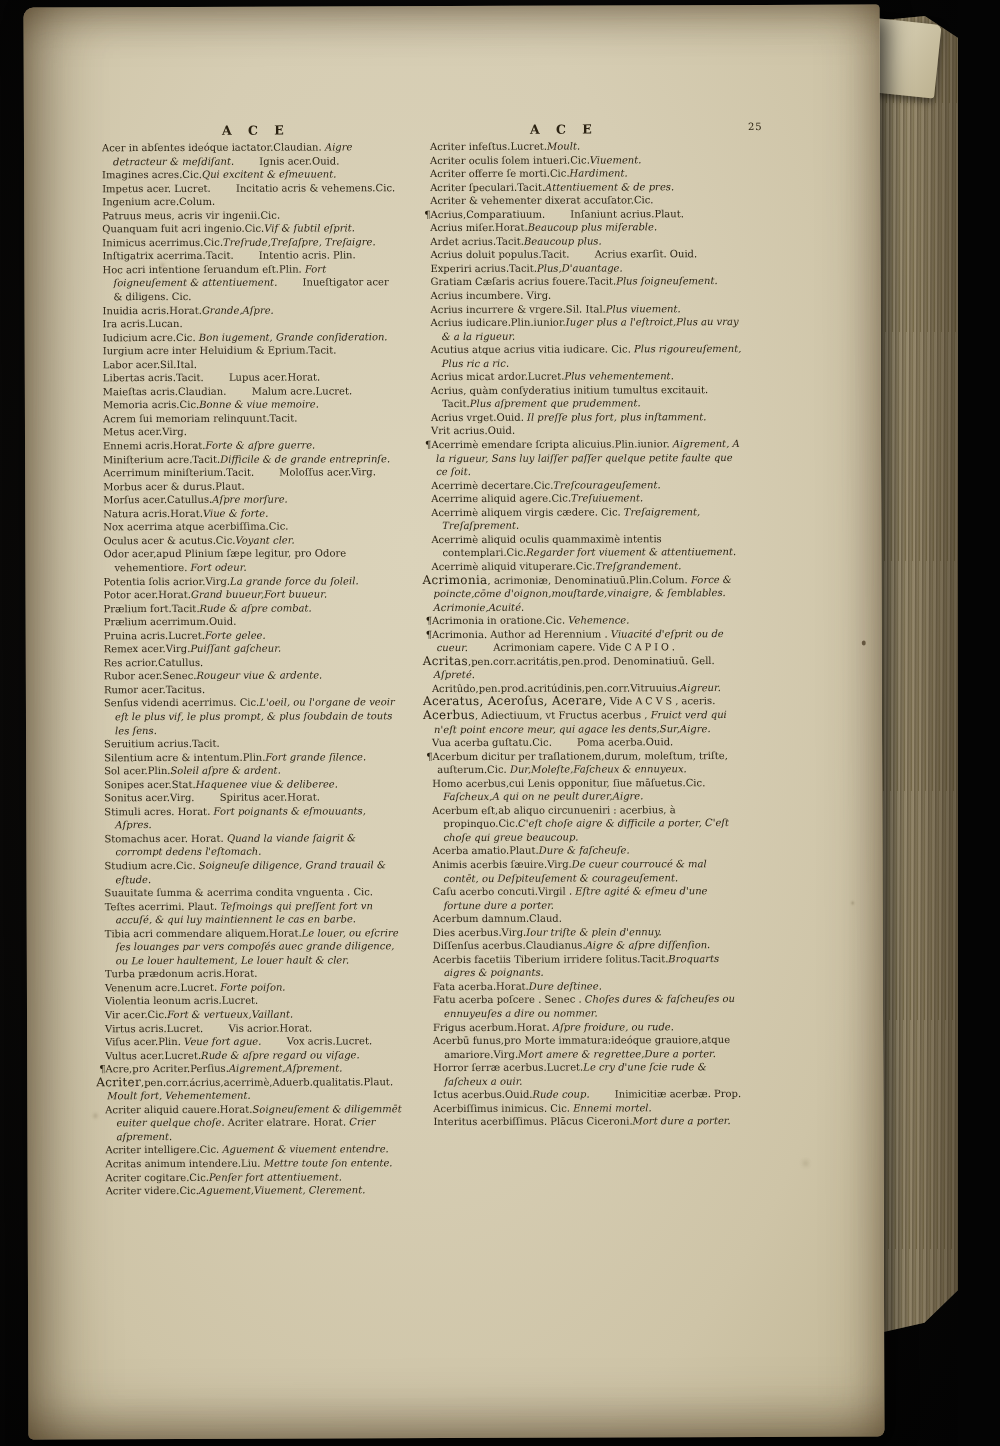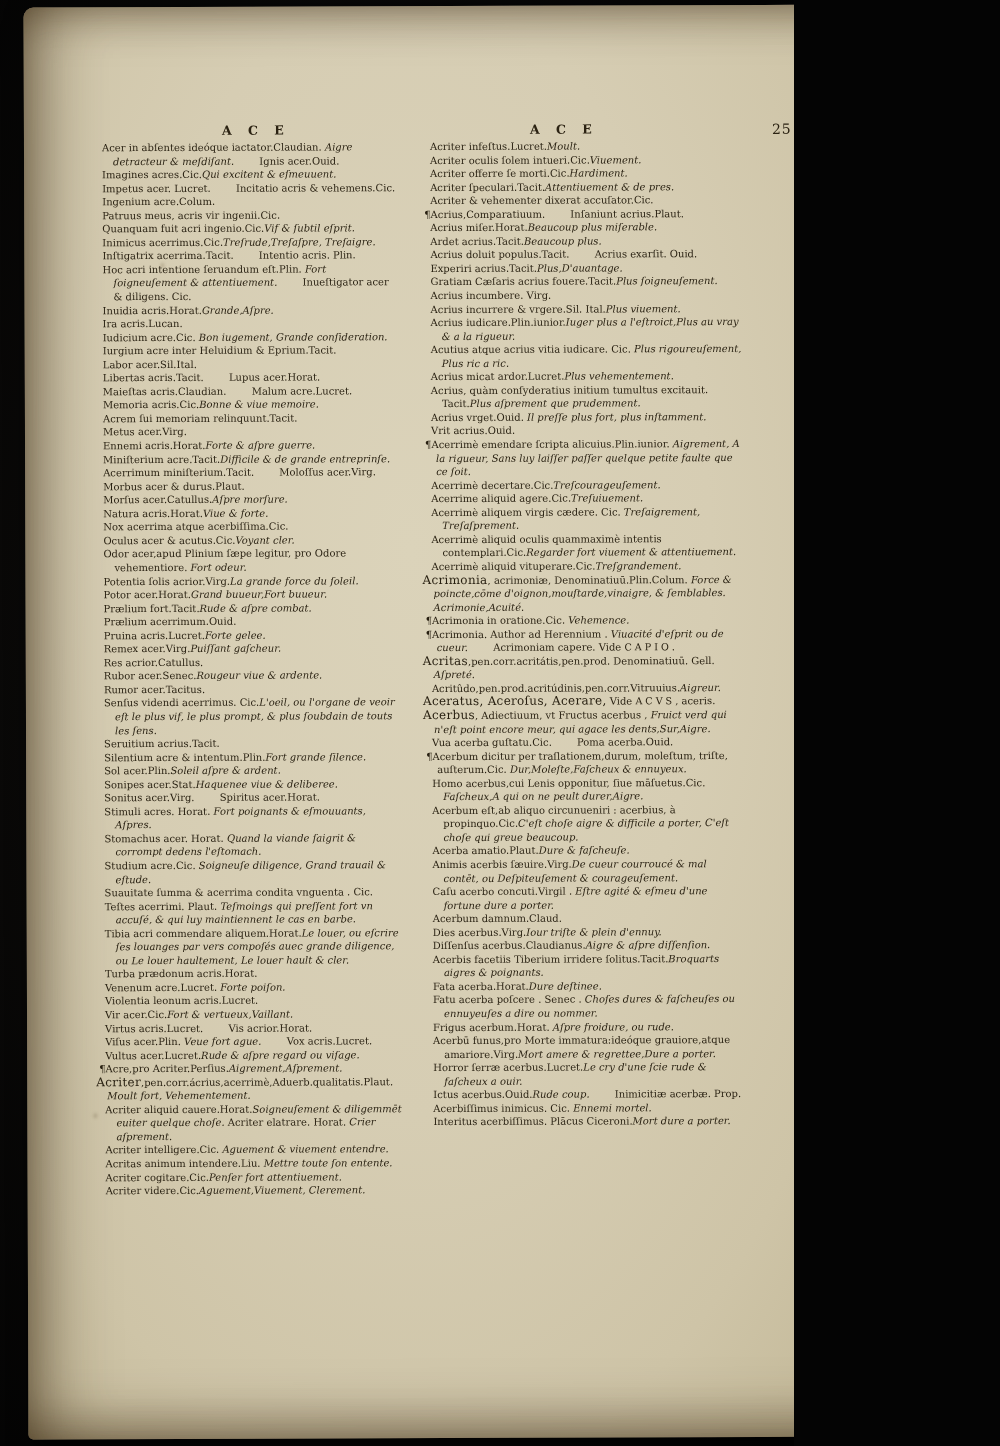--- a/index.html
+++ b/index.html
@@ -1,16 +1,16 @@
 <!DOCTYPE html>
 <html><head>
 <meta charset="utf-8">
 <style>
   html,body{margin:0;padding:0;background:#040404;}
-  .scene{position:relative;width:794px;height:1446px;overflow:hidden;
+  .scene{position:relative;width:958px;height:1446px;overflow:hidden;
     background:radial-gradient(ellipse at 46% 48%, #12100c 0%, #0a0908 55%, #030303 100%);
     font-family:"DejaVu Serif", serif;}
   
   .edge-stack{position:absolute;left:870px;top:16px;width:104px;height:1320px;
     background:
       linear-gradient(90deg, rgba(70,55,30,0) 0%, rgba(35,25,12,.55) 85%, rgba(10,8,4,.85) 100%),
       repeating-linear-gradient(90deg,#b4a785 0px,#c2b493 2px,#8c7f61 3px,#a89b7a 5px,#93865f 7px);
     clip-path:polygon(0 0.4%,50% 0%,100% 2.6%,100% 95.5%,55% 99%,0 100%);
     transform:rotate(.25deg);}
   .corner-flap{position:absolute;left:846px;top:20px;width:92px;height:74px;
@@ -31,21 +31,21 @@
   .stains{position:absolute;left:836px;top:636px;width:4px;height:5px;border-radius:50%;
     background:rgba(55,42,20,.65);
     box-shadow:-12px 260px 2px -1px rgba(70,55,30,.35), -700px -380px 3px 0 rgba(90,75,45,.25),
       -60px 520px 4px 0 rgba(90,75,45,.3), -770px 470px 3px 0 rgba(95,80,50,.25);}
   
   .running-head{position:absolute;left:0;top:116px;width:100%;height:20px;
     color:#2b2212;font-size:12.5px;}
   .head-ace{position:absolute;letter-spacing:6px;font-weight:bold;}
   .head-left{left:198px;}
   .head-right{left:506px;}
-  .folio{position:absolute;left:748px;font-size:14px;letter-spacing:1px;}
+  .folio{position:absolute;left:724px;font-size:10px;letter-spacing:1px;}
   
   .col{position:absolute;top:134px;color:#271f10;font-size:10px;line-height:13.55px;
     text-rendering:optimizeLegibility;}
   .col-left{left:78px;width:297px;}
   .col-right{left:406px;width:311px;}
   .entry{margin:0;padding-left:11px;text-indent:-11px;}
   .entry.has-lemma{margin-left:-9px;}
   .entry.has-pilcrow{margin-left:-6px;}
   .seg-r{font-style:normal;}
   .seg-i{font-style:italic;}

